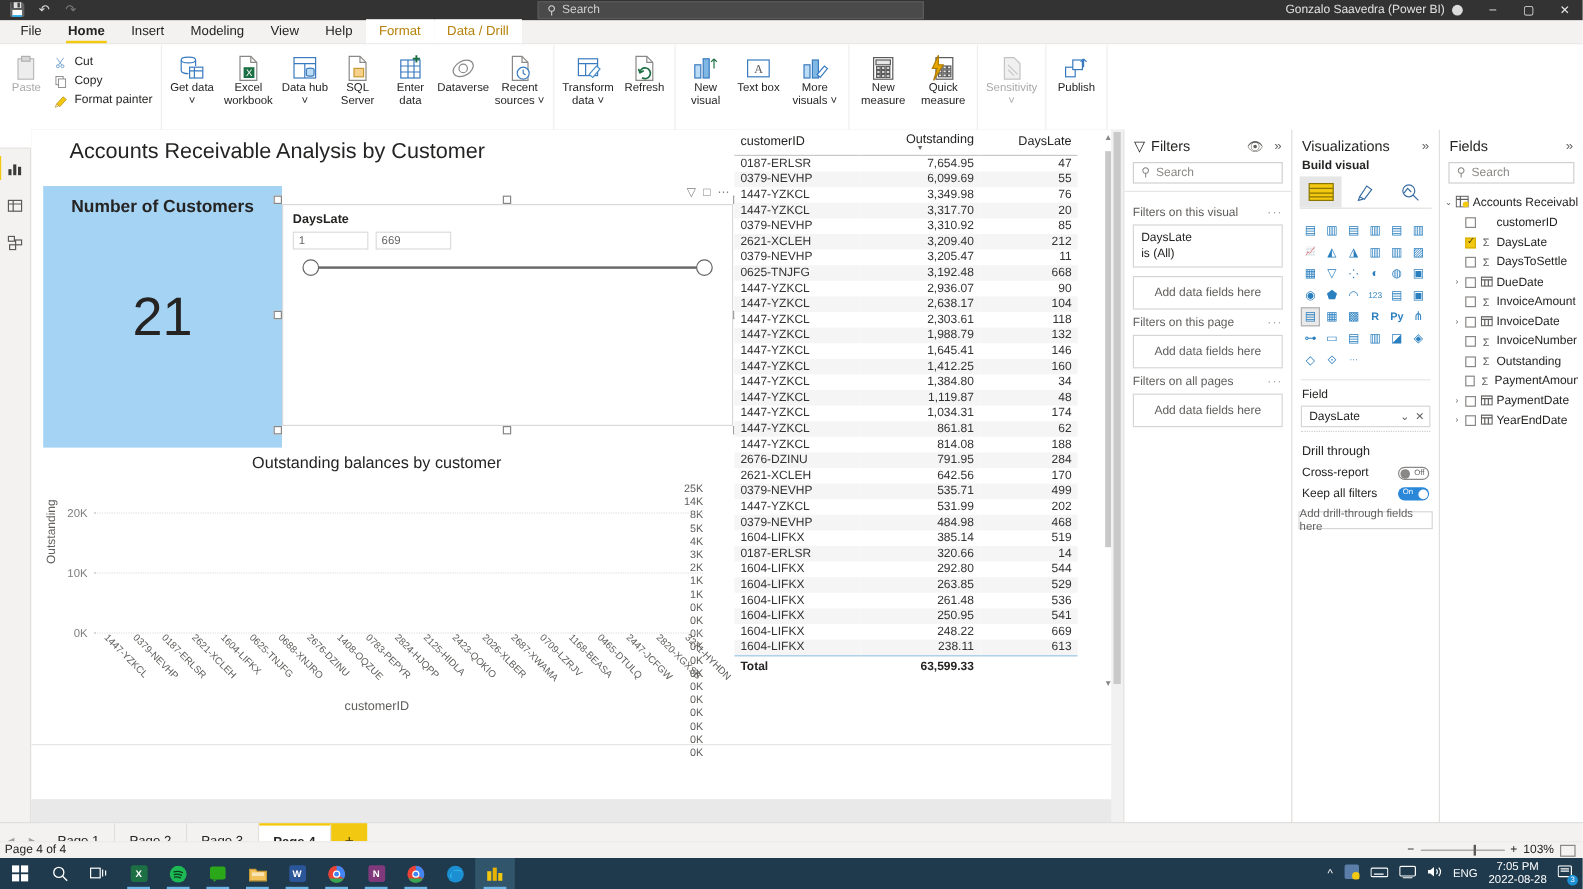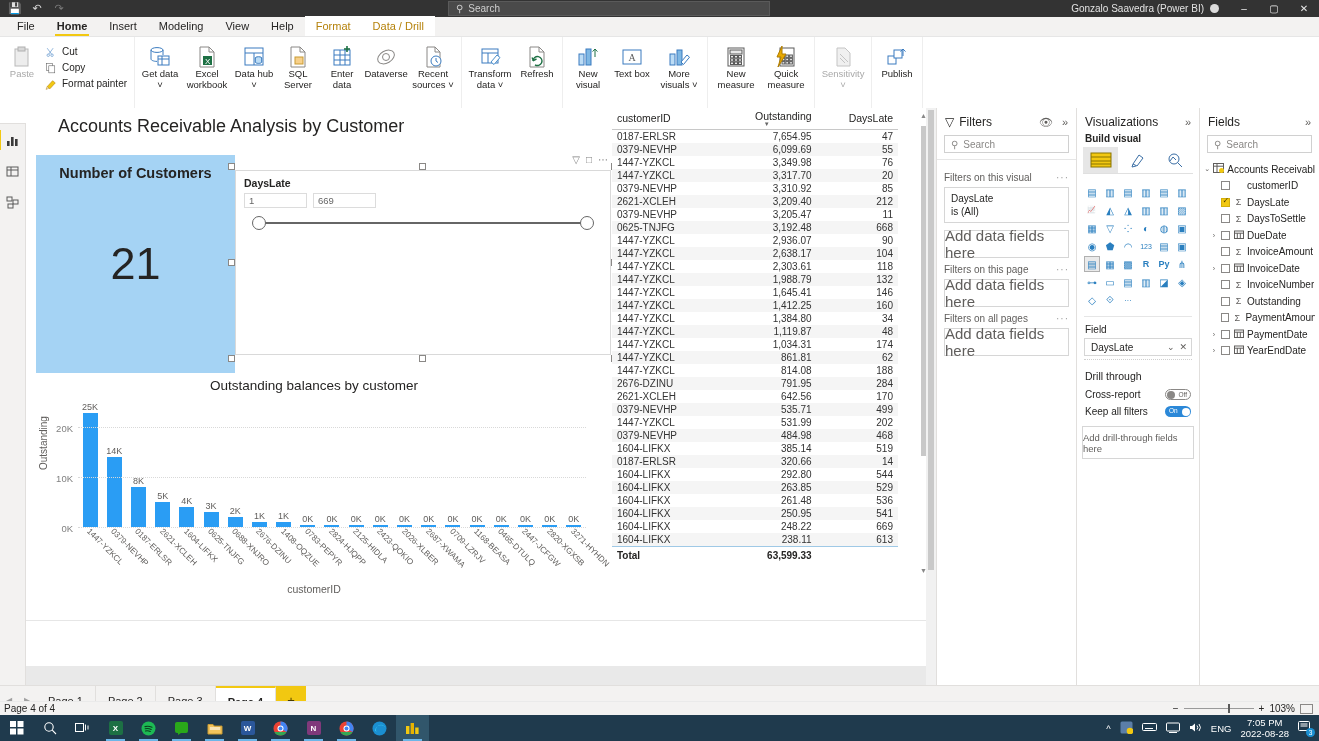--- a/index.html
+++ b/index.html
@@ -141,21 +141,21 @@
   .y-axis-label {
     position:absolute; left:2px; top:92px; transform:rotate(-90deg); transform-origin:left top;
     font-size:10px; color:#605e5c; white-space:nowrap;
   }
   .plot { position:absolute; left:42px; top:24px; right:6px; height:125px; }
   .gridline { position:absolute; left:0; right:0; height:0;
               border-top:1px dotted #d9d9d9; }
   .ytick { position:absolute; right:100%; margin-right:5px; transform:translateY(-50%);
            font-size:9.5px; color:#808080; white-space:nowrap; }
   .bars { position:absolute; left:0; right:0; bottom:0; top:0; display:flex;
-          align-items:flex-end; }
+          align-items:flex-end;flex-direction:column; }
   .barcell { flex:1; display:flex; flex-direction:column; align-items:center;
              justify-content:flex-end; height:100%; position:relative; }
   .bar { width:62%; background:#2a9df4; }
   .barlabel { font-size:9px; color:#605e5c; margin-bottom:1px; }
   .xlabels { position:absolute; left:42px; right:6px; top:153px; height:45px; display:flex; }
   .xcell { flex:1; position:relative; }
   .xlab {
     position:absolute; left:50%; top:0; font-size:8.2px; color:#605e5c;
     transform-origin:left top; transform:rotate(45deg) translate(-2px,-4px);
     white-space:nowrap;
@@ -209,21 +209,21 @@
   }
   .filters-body { border-top:1px solid #e6e6e6; padding:6px 7px; }
   .fgroup-ttl { display:flex; align-items:center; font-size:10px; color:#605e5c; margin:6px 0 4px 0; }
   .fgroup-ttl .dots { margin-left:auto; color:#a0a0a0; letter-spacing:1px; font-size:10px; }
   .fcard {
     border:1px solid #d6d6d6; background:#fff; padding:4px 6px; font-size:10px;
     color:#252423; line-height:13px; margin-bottom:7px;
   }
   .fdrop {
     border:1px solid #d6d6d6; background:#fff; height:28px; display:flex;
-    align-items:center; justify-content:center; font-size:15px; color:#605e5c;
+    align-items:center; justify-content:center; font-size:10px; color:#605e5c;
     margin-bottom:4px;
   }
 
   .build-label { font-size:10px; font-weight:bold; padding:0 8px 3px 8px; color:#252423; }
   .build-tabs { display:flex; align-items:flex-end; padding:0 6px; gap:2px; position:relative; }
   .btab { flex:1; height:26px; display:flex; align-items:center; justify-content:center; }
   .btab.sel { background:#e6e6e6; }
   .btab-sep { border-bottom:1px solid #e0e0e0; margin:0 6px 6px 6px; }
 
   .vgrid { display:flex; flex-wrap:wrap; padding:4px 7px 2px 7px; gap:2px; }
@@ -247,21 +247,21 @@
             font-size:6px; color:#fff; }
   .toggle.off { background:#fff; border:1px solid #8a8886; color:#605e5c; }
   .toggle.on  { background:#2b88d8; }
   .toggle .knob { position:absolute; top:1px; width:8px; height:8px; border-radius:50%; }
   .toggle.off .knob { left:1px; background:#8a8886; }
   .toggle.on  .knob { right:1px; top:1.5px; background:#fff; }
   .toggle .lbl { position:absolute; top:1px; font-size:6.5px; }
   .toggle.off .lbl { right:3px; }
   .toggle.on  .lbl { left:4px; }
   .drill-drop {
-    margin:6px 5px 0 5px; border:1px solid #d6d6d6; height:33px;
+    margin:6px 5px 0 5px; border:1px solid #d6d6d6; height:15px;
     display:flex; align-items:center; justify-content:center; font-size:9.5px; color:#605e5c;
   }
 
   .tree { padding:2px 4px 0 4px; font-size:10px; }
   .tnode { display:flex; align-items:center; gap:3px; height:16.5px; }
   .tnode .chev { width:8px; font-size:7px; color:#605e5c; text-align:center; }
   .tnode .cb { width:9px; height:9px; border:1px solid #8a8886; background:#fff; display:inline-block; }
   .tnode .cb.checked { background:#f2c811; border-color:#d4ae0a; position:relative; }
   .tnode .cb.checked::after {
     content:"✓"; position:absolute; left:0.5px; top:-2.5px; font-size:8px; color:#4a3b00;

